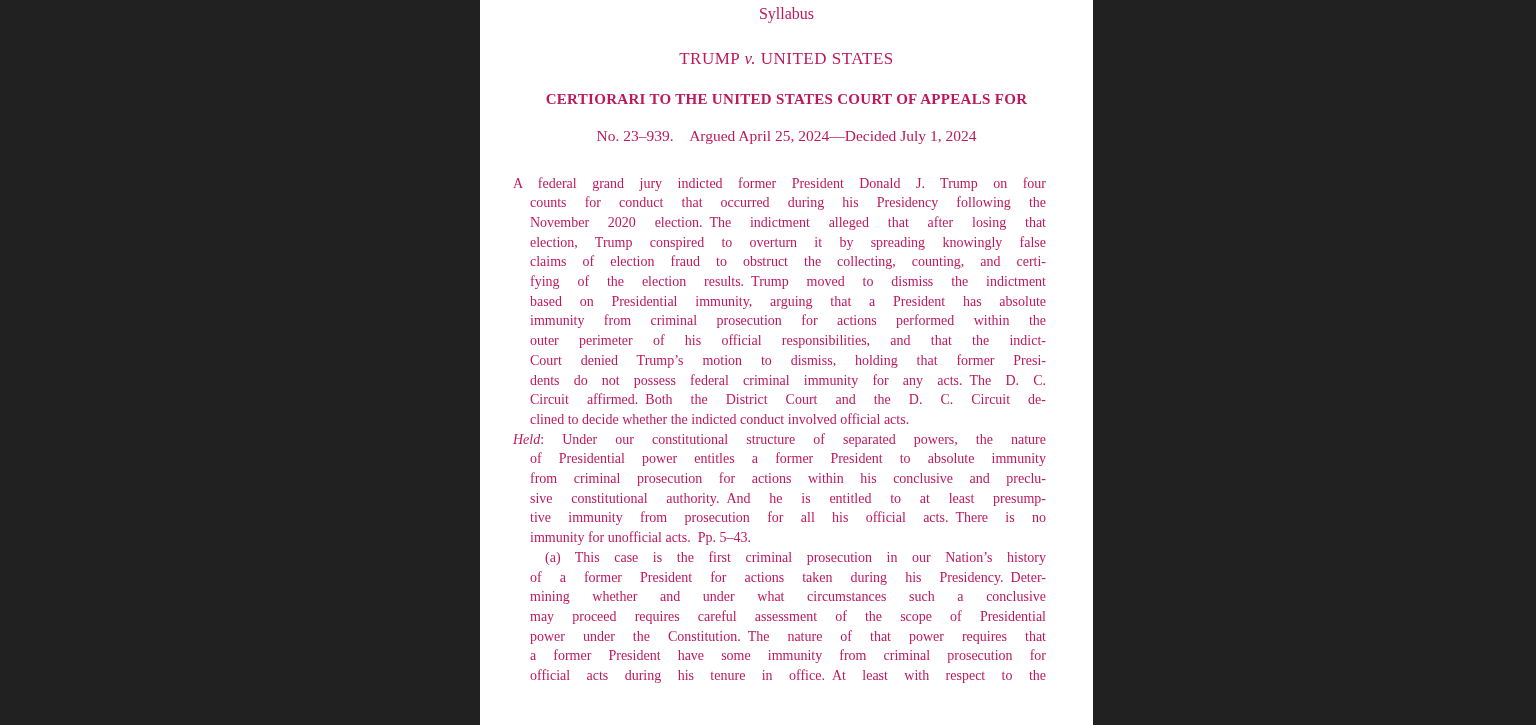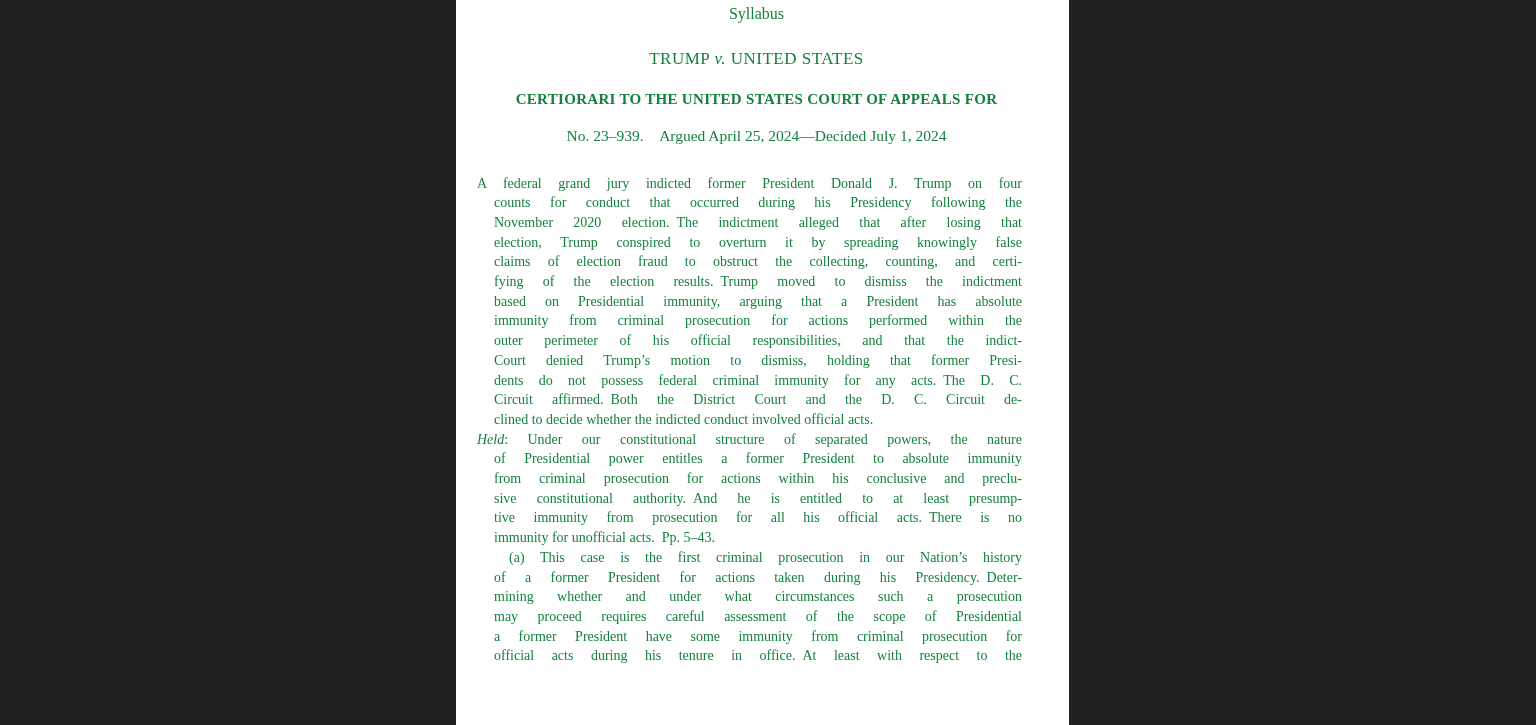--- a/index.html
+++ b/index.html
@@ -13,28 +13,28 @@
     font-family: "Liberation Serif", "DejaVu Serif", serif;
   }
   .viewer {
     position: relative;
     width: 1536px;
     height: 725px;
     background: #212121;
   }
   .page {
     position: absolute;
-    left: 456px;
+    left: 480px;
     top: 0;
     width: 613px;
     height: 725px;
     background: #ffffff;
-    color: #15803d;
+    color: #be185d;
     box-sizing: border-box;
-    padding: 4px 47px 0 38px;
+    padding: 4px 47px 0 50px;
   }
   .running-head {
     text-align: center;
     font-size: 16px;
     line-height: 20px;
     margin-left: -3px;
   }
   .case-title {
     text-align: center;
     font-size: 17px;
@@ -105,20 +105,21 @@
           <div class="line first"><i>Held</i>: Under our constitutional structure of separated powers, the nature</div>
           <div class="line">of Presidential power entitles a former President to absolute immunity</div>
           <div class="line">from criminal prosecution for actions within his conclusive and preclu-</div>
           <div class="line">sive constitutional authority. And he is entitled to at least presump-</div>
           <div class="line">tive immunity from prosecution for all his official acts. There is no</div>
           <div class="line last">immunity for unofficial acts. Pp. 5–43.</div>
         </div>
         <div class="para sub">
           <div class="line first">(a) This case is the first criminal prosecution in our Nation’s history</div>
           <div class="line">of a former President for actions taken during his Presidency. Deter-</div>
-          <div class="line">mining whether and under what circumstances such a prosecution</div>
+          <div class="line">mining whether and under what circumstances such a conclusive</div>
           <div class="line">may proceed requires careful assessment of the scope of Presidential</div>
+          <div class="line">power under the Constitution. The nature of that power requires that</div>
           <div class="line">a former President have some immunity from criminal prosecution for</div>
           <div class="line">official acts during his tenure in office. At least with respect to the</div>
         </div>
       </div>
   </div>
 </div>
 
 </body></html>

